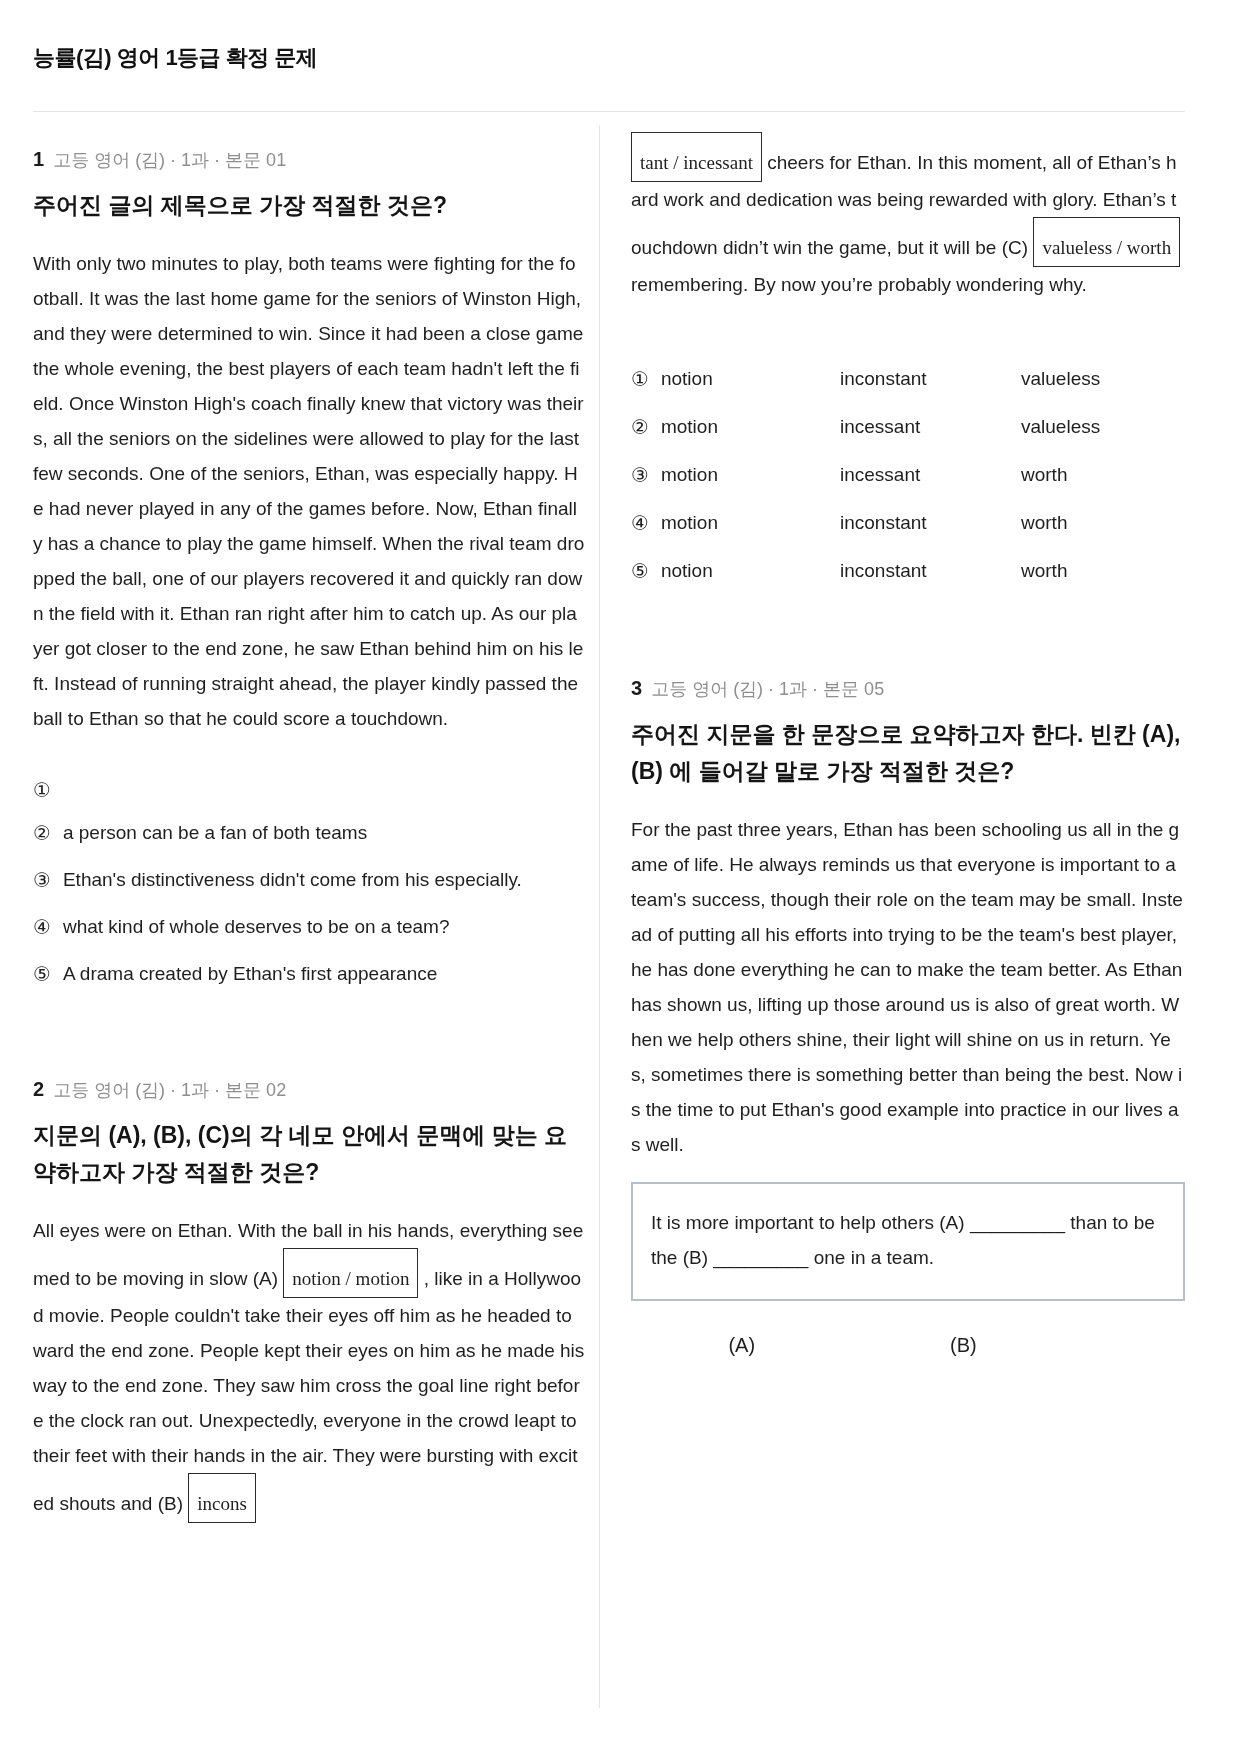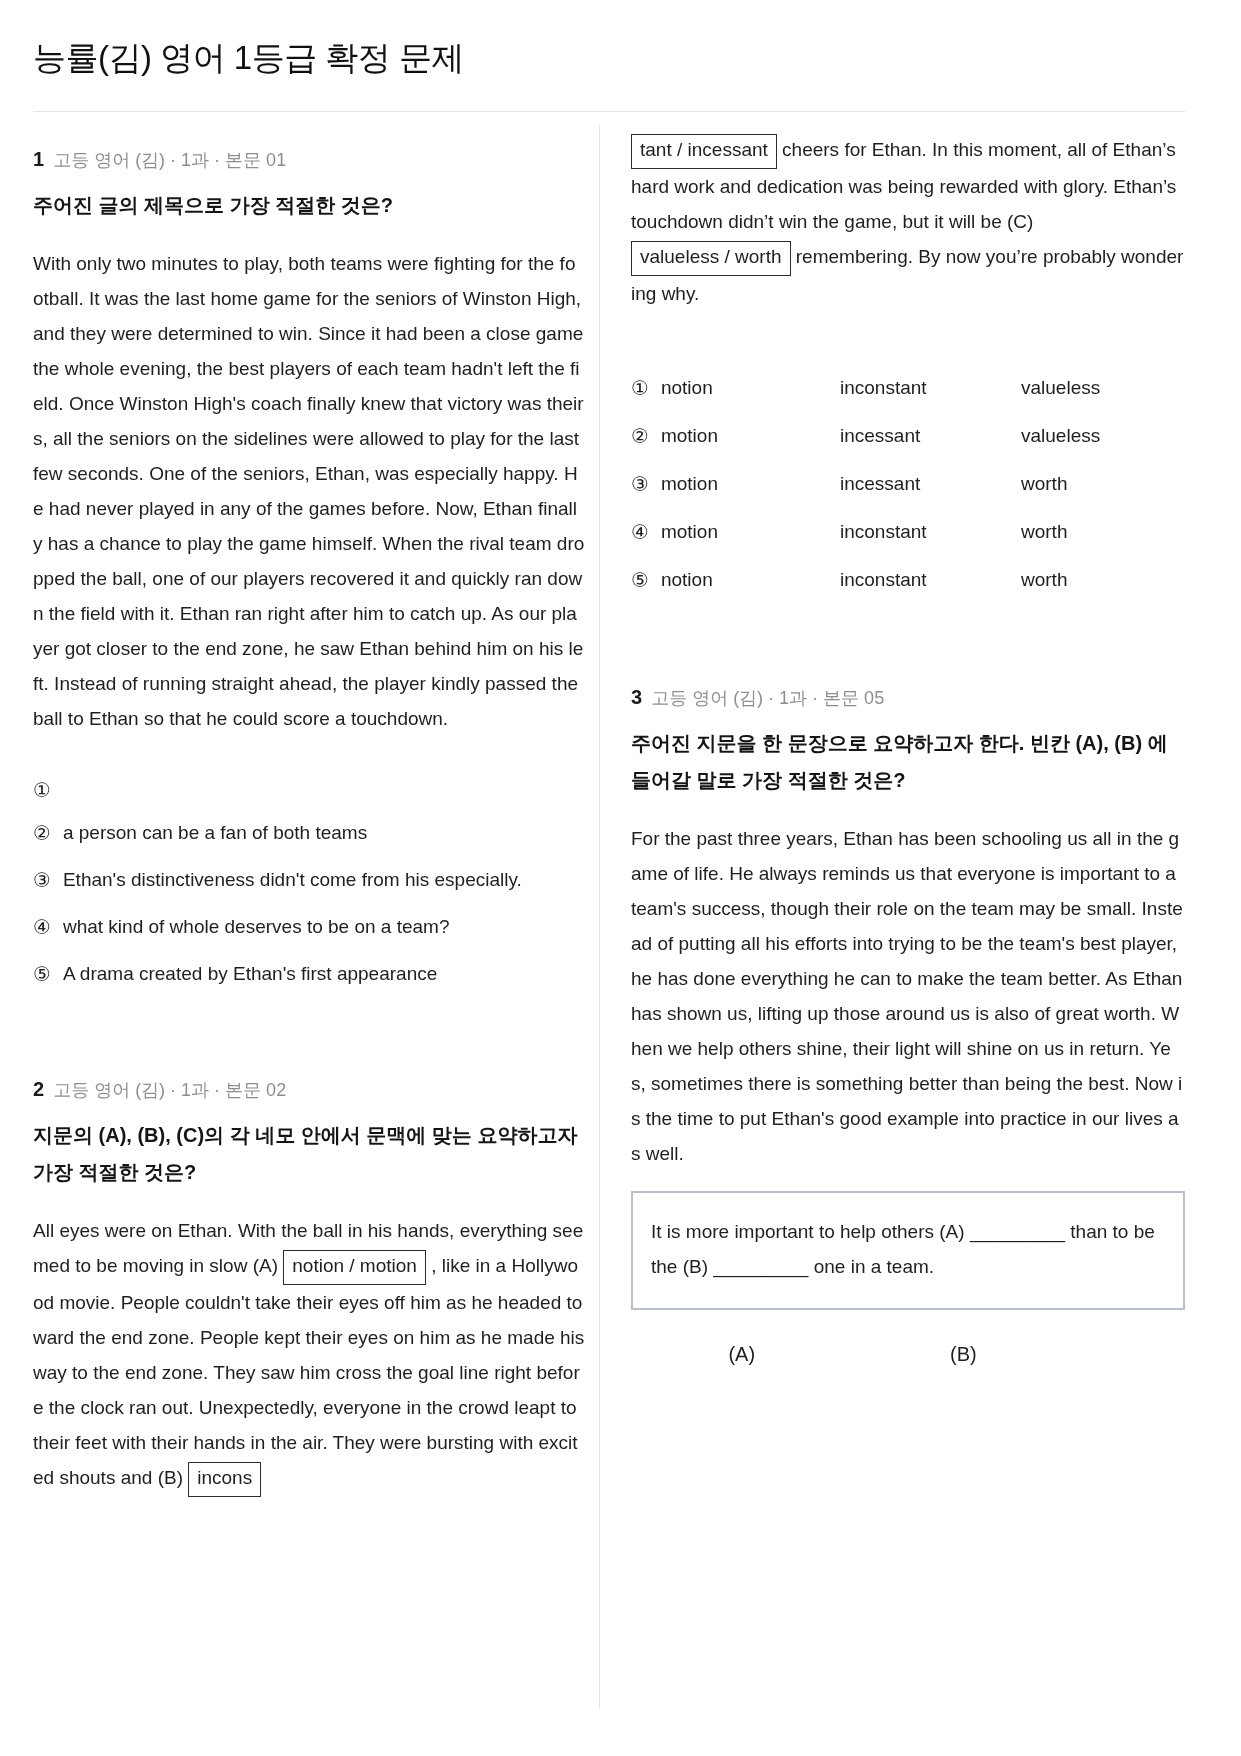--- a/index.html
+++ b/index.html
@@ -4,48 +4,48 @@
 <style>
   * { box-sizing: border-box; margin: 0; padding: 0; }
   html, body { background: #ffffff; }
   body {
     width: 1241px; height: 1756px; overflow: hidden;
     color: var(--text, #1f1f1f);
     font-family: "Liberation Sans", "DejaVu Sans", sans-serif;
   }
   .page { padding: 36px 56px 0 33px; }
   .page-title {
-    font-size: 33px; font-weight: 400; color: #111;
+    font-size: 22px; font-weight: 700; color: #111;
     letter-spacing: -0.5px; line-height: 44px;
   }
   .title-rule { border: none; border-top: 1px solid var(--divider, #e4e4e4); margin-top: 31px; }
   .columns { display: flex; align-items: stretch; margin-top: 13px; min-height: 1583px; }
   .col-left { flex: none; width: 552px; }
   .col-divider { flex: none; width: 1px; background: var(--divider, #e4e4e4); margin: 0 14px; }
   .col-right { flex: 1; min-width: 0; padding-left: 17px; }
 
   .question-block { margin-top: 0; }
   .col-left .question-block:first-child { margin-top: 21px; }
   .question-block + .question-block { margin-top: 88px; }
 
   .q-header { display: flex; align-items: baseline; gap: 9px; line-height: 26px; }
   .q-num { font-size: 20px; font-weight: 700; color: #1b1b1b; }
   .q-meta { font-size: 18px; color: var(--muted, #8e8e8e); }
-  .q-prompt { font-size: 20px; font-weight: 700; color: #151515; line-height: 37px; margin-top: 14px; }
+  .q-prompt { font-size: 23px; font-weight: 700; color: #151515; line-height: 37px; margin-top: 14px; }
 
   .passage {
     font-size: 19px; line-height: 35px; color: var(--text, #1f1f1f);
     margin-top: 22px; word-break: break-all; text-align: left;
   }
   .passage-cont { margin-top: 7px; }
 
   .boxed {
     display: inline-block;
     border: 1px solid var(--box_border, #2b2b2b);
-    padding: 0 8px 3px; line-height: 30px;
+    padding: 15px 8px 3px; line-height: 30px; font-family: Liberation Serif, serif;
   }
 
   .options { list-style: none; margin-top: 44px; }
   .option { display: flex; align-items: center; gap: 12px; margin-top: 19px; font-size: 19px; line-height: 28px; }
   .marker { flex: none; font-size: 20px; line-height: 1; font-family: "DejaVu Sans", sans-serif; color: #1f1f1f; }
 
   .choices { margin-top: 63px; }
   .choice-row { display: grid; grid-template-columns: 209px 181px 1fr; align-items: center; margin-top: 20px; font-size: 19px; line-height: 28px; }
   .choice-first { display: flex; align-items: center; gap: 12px; }
 

